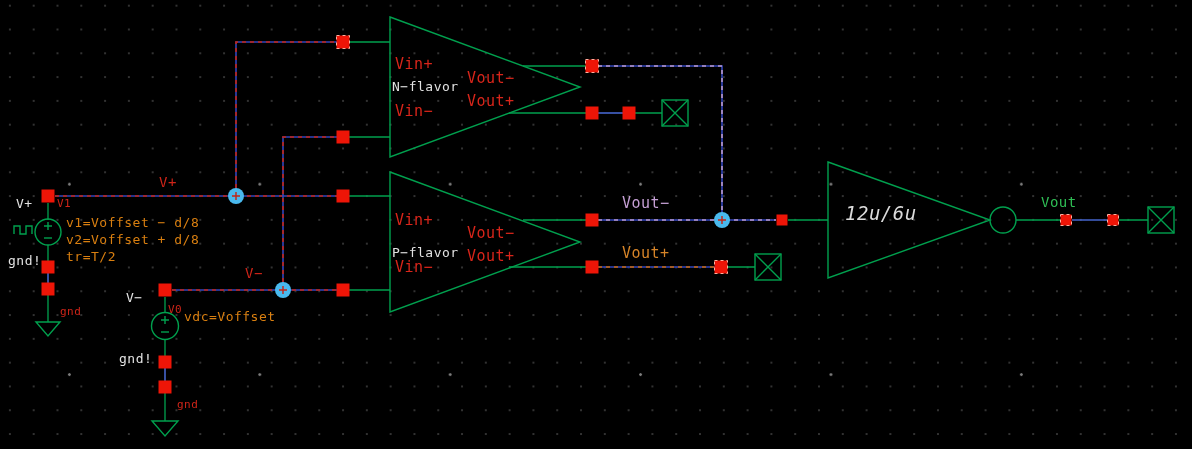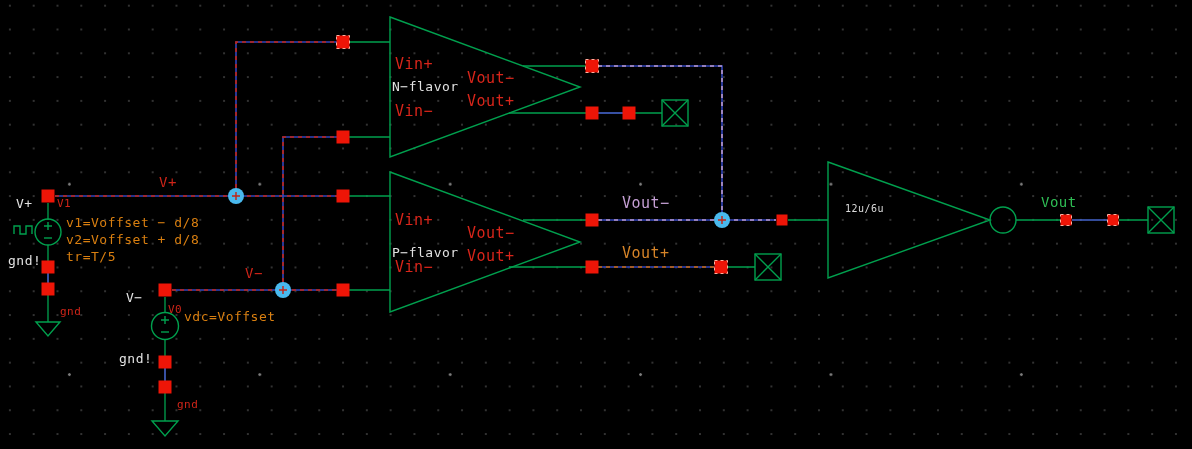--- a/index.html
+++ b/index.html
@@ -20,21 +20,21 @@
     position:absolute;
     line-height:1;
     white-space:pre;
     letter-spacing:0.5px;
     pointer-events:auto;
   }
   .red13   {font-size:11px;color:#cf2418;}
   .red14   {font-size:14px;color:#cf2418;}
   .red15   {font-size:15px;color:#d8251a;}
   .white13 {font-size:13px;color:#e2e2e2;}
-  .white15 {font-size:10px;color:#dcdcdc;}
+  .white15 {font-size:19px;color:#dcdcdc;font-style:italic;}
   .orange13{font-size:13px;color:#d97f10;}
   .orange15{font-size:15px;color:#d68428;}
   .lav15   {font-size:15px;color:#c59fd4;}
   .green14 {font-size:14px;color:#2fbf55;}
   .gw{stroke:#00a04e;stroke-width:1.3;fill:none;}
   .gs{stroke:#00a04e;stroke-width:1.4;fill:none;}
   .bw{stroke:#4565cc;stroke-width:1.6;fill:none;}
   .base{stroke:#3346bb;stroke-width:1.6;fill:none;}
   .dash-red{stroke:#c52313;stroke-width:1.6;fill:none;stroke-dasharray:4 4;}
   .dash-lav{stroke:#bb99cc;stroke-width:1.6;fill:none;stroke-dasharray:4 4;}
@@ -176,21 +176,21 @@
     <g>
       <circle class="junc" cx="722" cy="220" r="8"></circle>
       <path class="jx" d="M718 220 H726 M722 216 V224"></path>
     </g>
   </svg>
 
   <div class="lbl white13" style="left:16px;top:197px">V+</div>
   <div class="lbl red13" style="left:57px;top:198px">V1</div>
   <div class="lbl orange13" style="left:66px;top:216px">v1=Voffset − d/8</div>
   <div class="lbl orange13" style="left:66px;top:233px">v2=Voffset + d/8</div>
-  <div class="lbl orange13" style="left:66px;top:250px">tr=T/5</div>
+  <div class="lbl orange13" style="left:66px;top:250px">tr=T/2</div>
   <div class="lbl white13" style="left:8px;top:254px">gnd!</div>
   <div class="lbl red13" style="left:60px;top:306px">gnd</div>
 
   <div class="lbl red14" style="left:159px;top:175px">V+</div>
   <div class="lbl red14" style="left:245px;top:266px">V−</div>
 
   <div class="lbl white13" style="left:126px;top:291px">V−</div>
   <div class="lbl red13" style="left:168px;top:304px">V0</div>
   <div class="lbl orange13" style="left:184px;top:310px">vdc=Voffset</div>
   <div class="lbl white13" style="left:119px;top:352px">gnd!</div>

